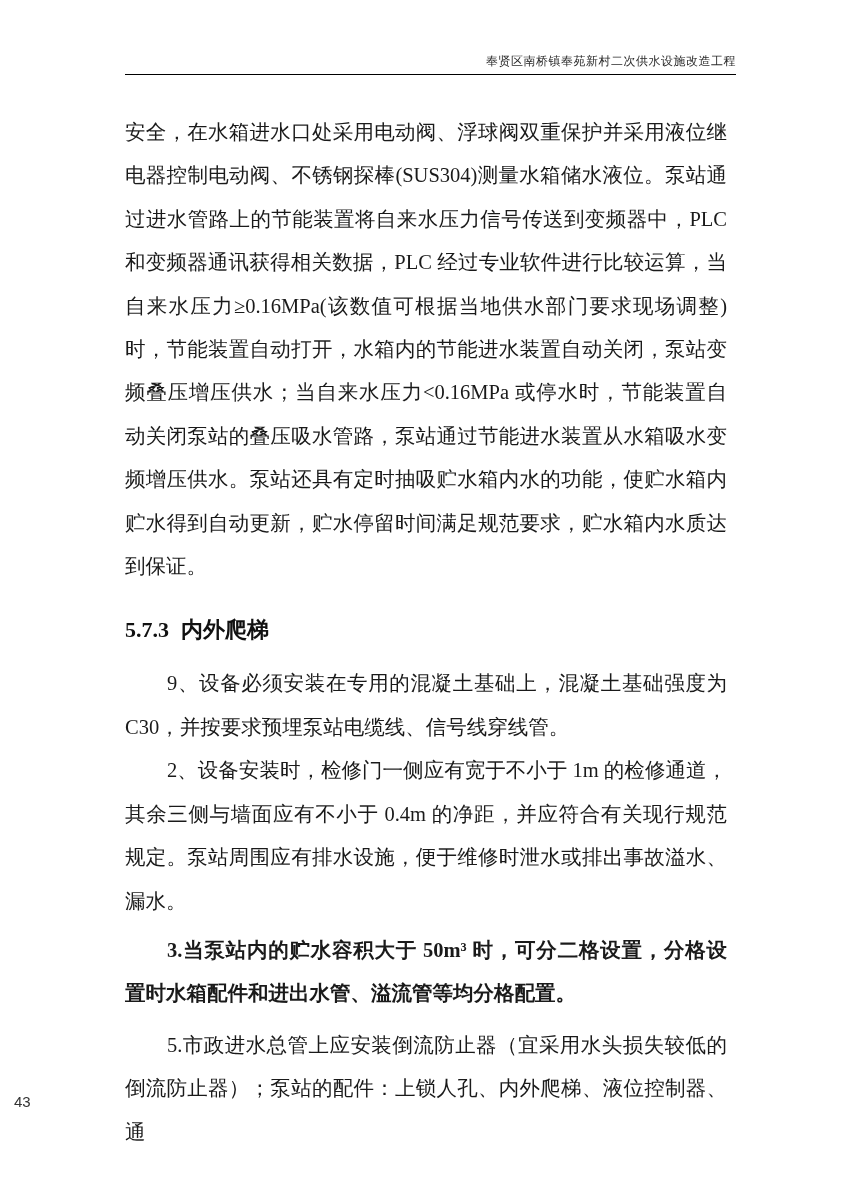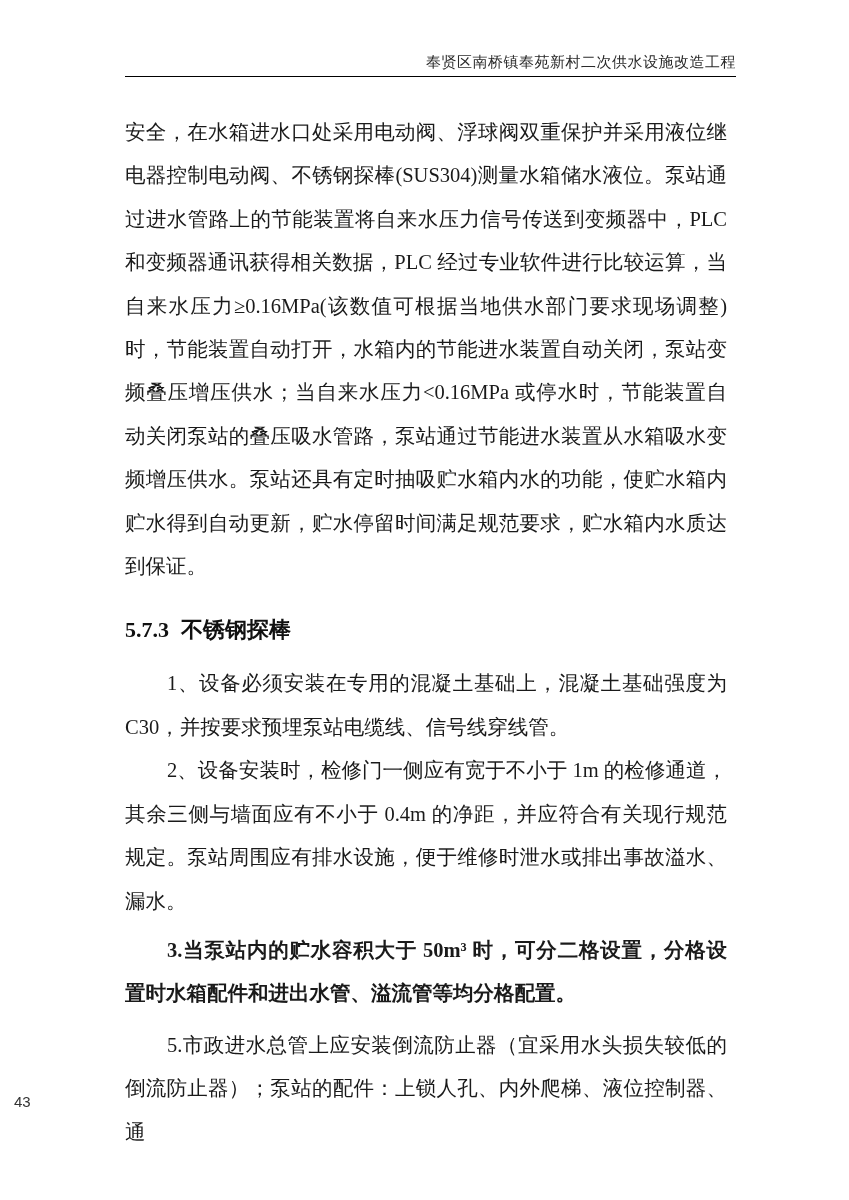--- a/index.html
+++ b/index.html
@@ -11,21 +11,21 @@
     overflow: hidden;
     font-family: "Liberation Serif", "DejaVu Serif", serif;
     color: #1a1a1a;
   }
   .header {
     position: absolute;
     left: 125px;
     top: 53px;
     width: 611px;
     text-align: right;
-    font-size: 15px;
+    font-size: 12px;
     color: #2a2a2a;
     padding-bottom: 4px;
     border-bottom: 1px solid #000000;
     letter-spacing: 0.5px;
   }
   .content {
     position: absolute;
     left: 125px;
     top: 111px;
     width: 602px;
@@ -65,24 +65,24 @@
 <div class="page">
 
   <div class="header">
     <span>奉贤区南桥镇奉苑新村二次供水设施改造工程</span>
   </div>
 
   <div class="content">
     <p class="intro">安全，在水箱进水口处采用电动阀、浮球阀双重保护并采用液位继电器控制电动阀、不锈钢探棒(SUS304)测量水箱储水液位。泵站通过进水管路上的节能装置将自来水压力信号传送到变频器中，PLC 和变频器通讯获得相关数据，PLC 经过专业软件进行比较运算，当自来水压力≥0.16MPa(该数值可根据当地供水部门要求现场调整)时，节能装置自动打开，水箱内的节能进水装置自动关闭，泵站变频叠压增压供水；当自来水压力&lt;0.16MPa 或停水时，节能装置自动关闭泵站的叠压吸水管路，泵站通过节能进水装置从水箱吸水变频增压供水。泵站还具有定时抽吸贮水箱内水的功能，使贮水箱内贮水得到自动更新，贮水停留时间满足规范要求，贮水箱内水质达到保证。</p>
 
     <h3 class="heading">
-      <span>5.7.3</span><span class="ht">不锈钢探棒</span>
+      <span>5.7.3</span><span class="ht">内外爬梯</span>
     </h3>
 
-    <p class="para">1、设备必须安装在专用的混凝土基础上，混凝土基础强度为C30，并按要求预埋泵站电缆线、信号线穿线管。</p>
+    <p class="para">9、设备必须安装在专用的混凝土基础上，混凝土基础强度为C30，并按要求预埋泵站电缆线、信号线穿线管。</p>
 
     <p class="para">2、设备安装时，检修门一侧应有宽于不小于 1m 的检修通道，其余三侧与墙面应有不小于 0.4m 的净距，并应符合有关现行规范规定。泵站周围应有排水设施，便于维修时泄水或排出事故溢水、漏水。</p>
 
     <p class="para sp6">3.当泵站内的贮水容积大于 50m³ 时，可分二格设置，分格设置时水箱配件和进出水管、溢流管等均分格配置。</p>
 
     <p class="para sp8">5.市政进水总管上应安装倒流防止器（宜采用水头损失较低的倒流防止器）；泵站的配件：上锁人孔、内外爬梯、液位控制器、通</p>
   </div>
 
   <div class="footer">
     <span>43</span>

